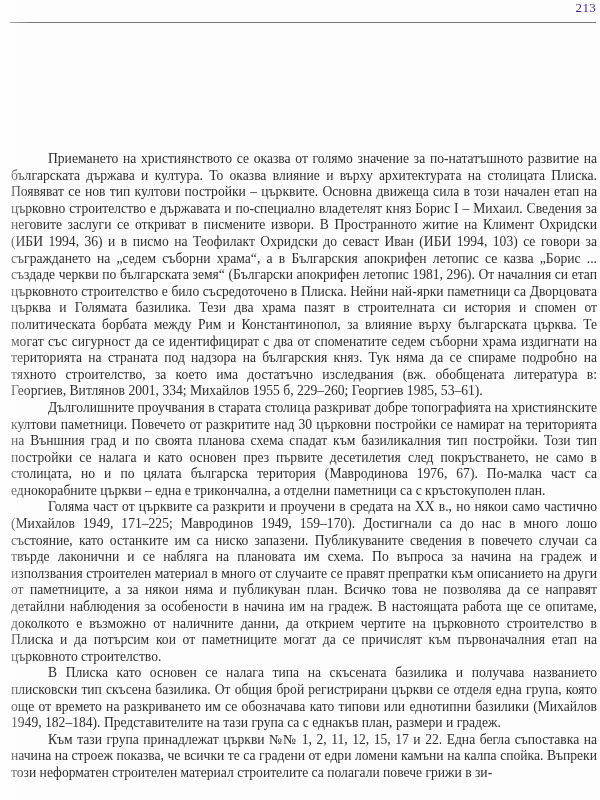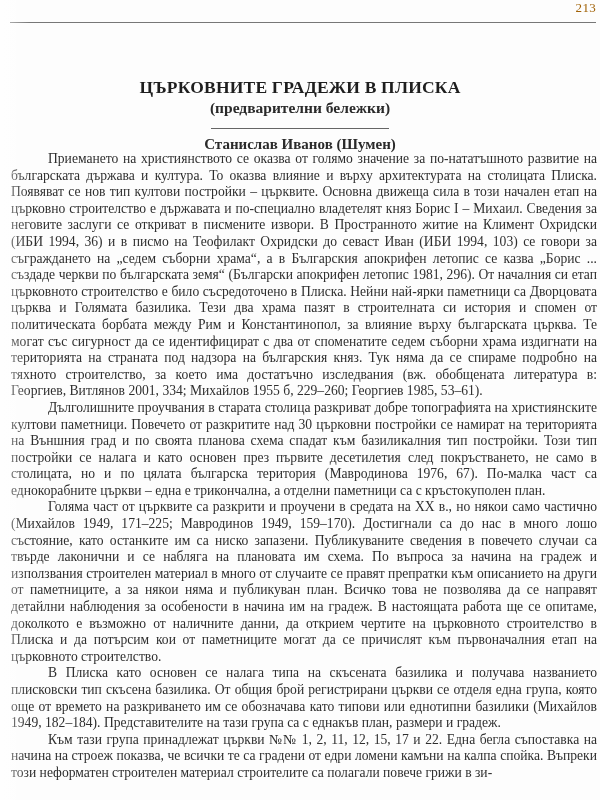--- a/index.html
+++ b/index.html
@@ -19,21 +19,21 @@
     position: absolute;
     left: 0; top: 0;
     width: 600px; height: 800px;
     background: #fdfdfd;
   }
   .page-number {
     position: absolute;
     right: 4px;
     top: 0px;
     font-size: 13px;
-    color: #a16207;
+    color: #4c1d95;
     letter-spacing: 0.3px;
   }
   .header-rule {
     position: absolute;
     left: 10px;
     right: 4px;
     top: 22px;
     height: 0;
     border-top: 1.5px solid #777;
   }
@@ -92,26 +92,20 @@
   }
 </style>
 </head>
 <body>
 
 <div class="page">
 
   <div class="page-number">213</div>
   <div class="header-rule"></div>
 
-  <div class="title-block">
-    <div class="title">ЦЪРКОВНИТЕ ГРАДЕЖИ В ПЛИСКА</div>
-    <div class="subtitle">(предварителни бележки)</div>
-    <div class="author-rule"></div>
-    <div class="author">Станислав Иванов (Шумен)</div>
-  </div>
 
   <div class="body-text">
     <p>Приемането на християнството се оказва от голямо значение за по-нататъшното развитие на българската държава и култура. То оказва влияние и върху архитектурата на столицата Плиска. Появяват се нов тип култови постройки – църквите. Основна движеща сила в този начален етап на църковно строителство е държавата и по-специално владетелят княз Борис I – Михаил. Сведения за неговите заслуги се откриват в писмените извори. В Пространното житие на Климент Охридски (ИБИ 1994, 36) и в писмо на Теофилакт Охридски до севаст Иван (ИБИ 1994, 103) се говори за съграждането на „седем съборни храма“, а в Българския апокрифен летопис се казва „Борис ... създаде черкви по българската земя“ (Български апокрифен летопис 1981, 296). От началния си етап църковното строителство е било съсредоточено в Плиска. Нейни най-ярки паметници са Дворцовата църква и Голямата базилика. Тези два храма пазят в строителната си история и спомен от политическата борбата между Рим и Константинопол, за влияние върху българската църква. Те могат със сигурност да се идентифицират с два от споменатите седем съборни храма издигнати на територията на страната под надзора на българския княз. Тук няма да се спираме подробно на тяхното строителство, за което има достатъчно изследвания (вж. обобщената литература в: Георгиев, Витлянов 2001, 334; Михайлов 1955 б, 229–260; Георгиев 1985, 53–61).</p>
     <p>Дълголишните проучвания в старата столица разкриват добре топографията на християнските култови паметници. Повечето от разкритите над 30 църковни постройки се намират на територията на Външния град и по своята планова схема спадат към базиликалния тип постройки. Този тип постройки се налага и като основен през първите десетилетия след покръстването, не само в столицата, но и по цялата българска територия (Мавродинова 1976, 67). По-малка част са еднокорабните църкви – една е трикончална, а отделни паметници са с кръстокуполен план.</p>
     <p>Голяма част от църквите са разкрити и проучени в средата на XX в., но някои само частично (Михайлов 1949, 171–225; Мавродинов 1949, 159–170). Достигнали са до нас в много лошо състояние, като останките им са ниско запазени. Публикуваните сведения в повечето случаи са твърде лаконични и се набляга на плановата им схема. По въпроса за начина на градеж и използвания строителен материал в много от случаите се правят препратки към описанието на други от паметниците, а за някои няма и публикуван план. Всичко това не позволява да се направят детайлни наблюдения за особености в начина им на градеж. В настоящата работа ще се опитаме, доколкото е възможно от наличните данни, да открием чертите на църковното строителство в Плиска и да потърсим кои от паметниците могат да се причислят към първоначалния етап на църковното строителство.</p>
     <p>В Плиска като основен се налага типа на скъсената базилика и получава названието плисковски тип скъсена базилика. От общия брой регистрирани църкви се отделя една група, която още от времето на разкриването им се обозначава като типови или еднотипни базилики (Михайлов 1949, 182–184). Представителите на тази група са с еднакъв план, размери и градеж.</p>
     <p>Към тази група принадлежат църкви №№ 1, 2, 11, 12, 15, 17 и 22. Една бегла съпоставка на начина на строеж показва, че всички те са градени от едри ломени камъни на калпа спойка. Въпреки този неформатен строителен материал строителите са полагали повече грижи в зи-</p>
   </div>
 
   <div class="fade-left"></div>

